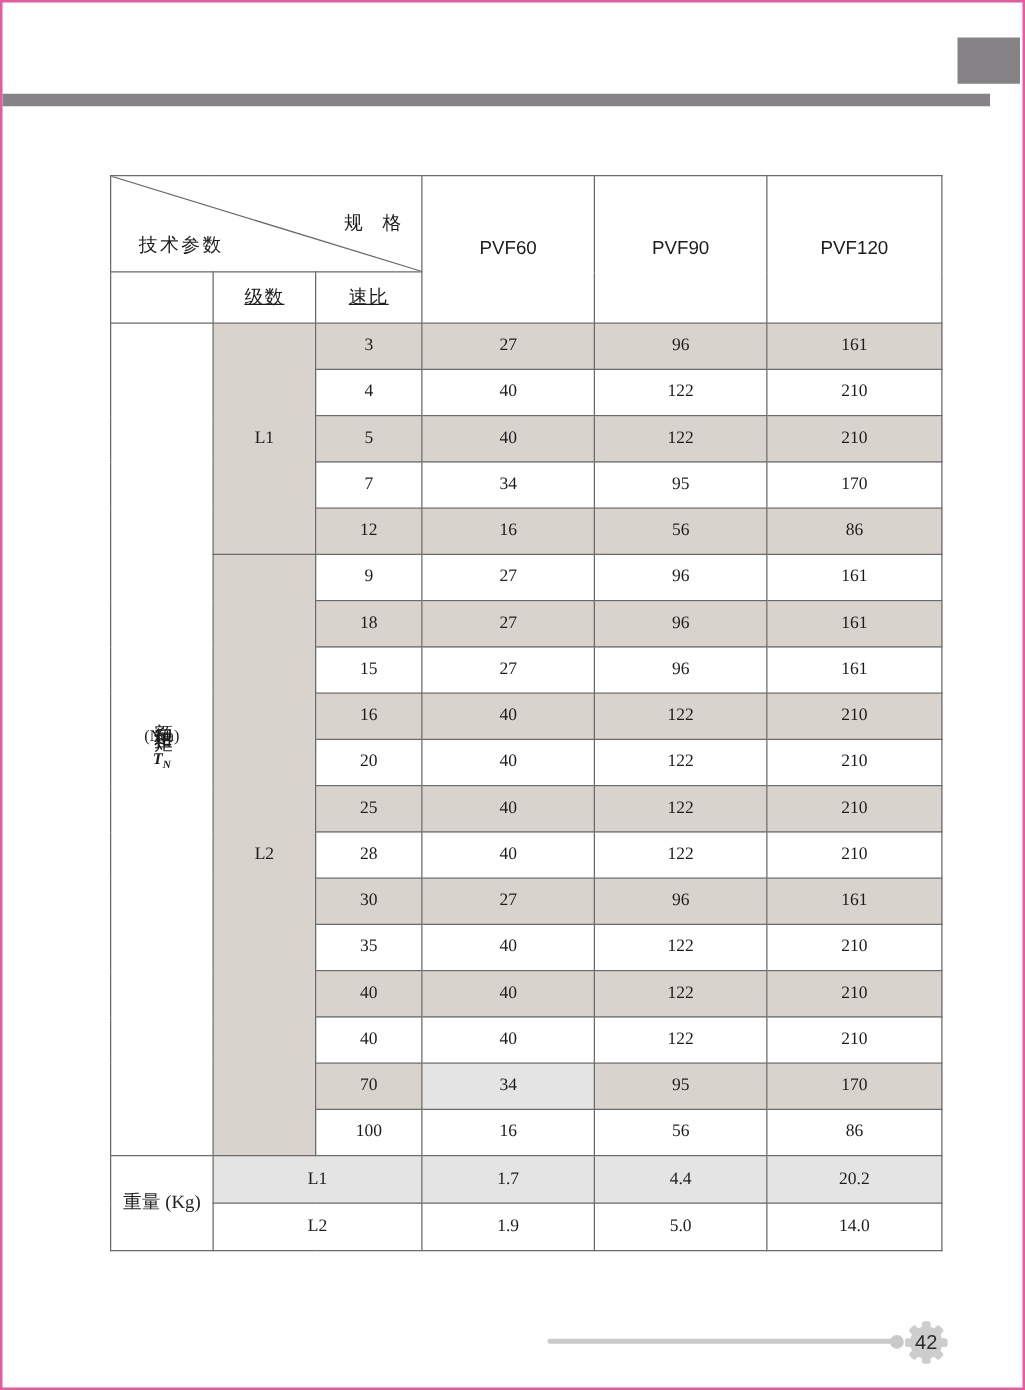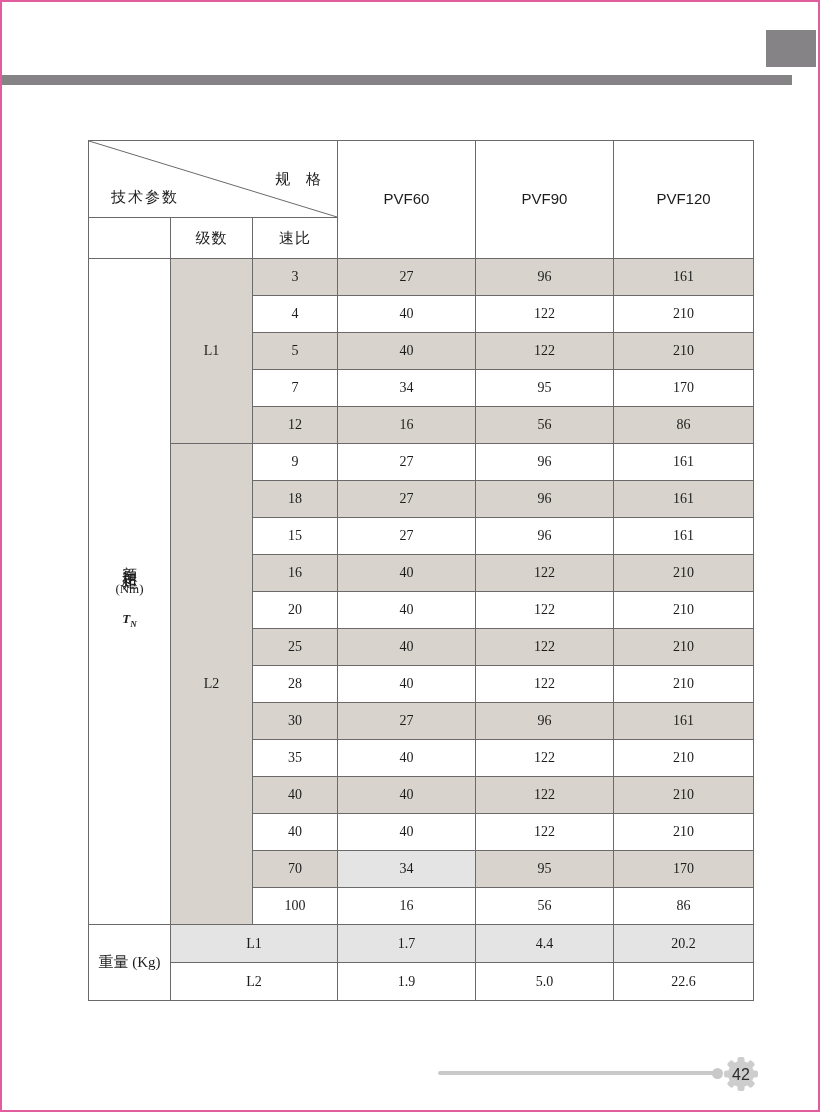--- a/index.html
+++ b/index.html
@@ -15,32 +15,32 @@
   
   .tbl-wrap{position:absolute;left:88px;top:140px;}
   table{border-collapse:collapse;table-layout:fixed;width:665px;}
   td{border:1px solid #6a6a6a;text-align:center;vertical-align:middle;
      font-size:14px;padding:0;line-height:1.1;}
   tr.h1{height:77px;}
   tr.h2{height:41px;}
   tr.dr{height:37px;}
   tr.wr{height:38px;}
   td.spec{font-family:"Liberation Sans","DejaVu Sans",sans-serif;font-size:15px;}
-  td.cjk{font-size:15px;letter-spacing:1px;}
+  td.cjk{font-size:15px;letter-spacing:1px;text-decoration:underline;}
   td.sh{background:#d8d4cd;}
   td.shl{background:#e4e4e4;}
   td.stage{background:#d8d4cd;font-size:14px;}
   
   td.corner{position:relative;}
   .corner svg{position:absolute;inset:0;width:100%;height:100%;display:block;}
   .corner-top{position:absolute;right:10px;top:30px;font-size:15px;letter-spacing:6px;text-align:center;}
   .corner-bot{position:absolute;left:22px;bottom:12px;font-size:15px;letter-spacing:2px;}
   
   td.torque{background:#ffffff;}
-  .torque-inner{display:flex;flex-direction:column;align-items:center;justify-content:center;gap:16px;}
+  .torque-inner{display:flex;flex-direction:column;align-items:center;justify-content:center;gap:4px;}
   .vtext{writing-mode:vertical-rl;text-orientation:upright;font-size:15px;letter-spacing:3px;}
   .unit{font-size:13px;}
   .sym{font-size:13px;font-style:italic;font-weight:bold;}
   .sym sub{font-size:9px;font-style:italic;}
   td.wlabel{font-size:15px;}
   
   .ftr-line{position:absolute;left:438px;top:1071px;width:280px;height:4px;background:#c9c9c9;border-radius:2px;}
   .ftr-dot{position:absolute;left:712px;top:1068px;width:11px;height:11px;border-radius:50%;background:#c9c9c9;}
   .gear{position:absolute;left:722px;top:1055px;width:38px;height:38px;}
   .gear text{font-family:"Liberation Sans","DejaVu Sans",sans-serif;font-size:16px;fill:#2b2b2b;}
@@ -204,21 +204,21 @@
     <td rowspan="2" class="wlabel">重量 (Kg)</td>
     <td colspan="2" class="shl">L1</td>
     <td class="shl">1.7</td>
     <td class="shl">4.4</td>
     <td class="shl">20.2</td>
   </tr>
   <tr class="wr">
     <td colspan="2">L2</td>
     <td>1.9</td>
     <td>5.0</td>
-    <td>22.6</td>
+    <td>14.0</td>
   </tr>
 </tbody>
     </table>
 </div>
 
 <div class="ftr-line"></div>
 <div class="ftr-dot"></div>
 <svg class="gear" viewBox="0 0 38 38">
   <g fill="#cdcdcd">
     <rect x="15.5" y="2" width="7" height="34" rx="2"></rect>

